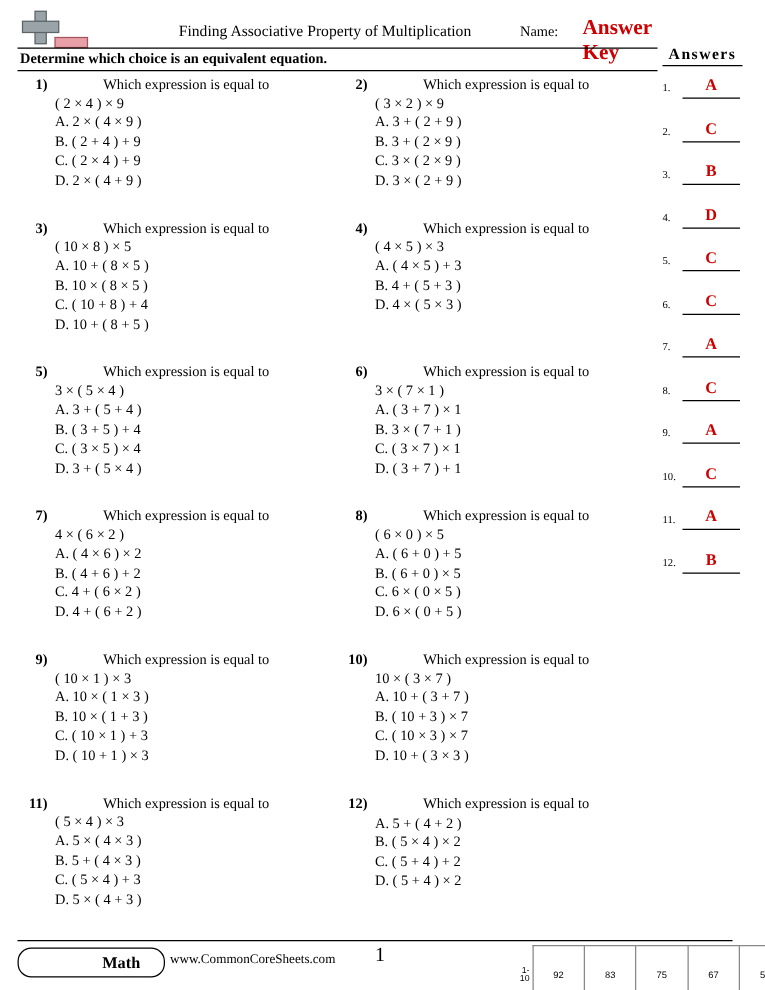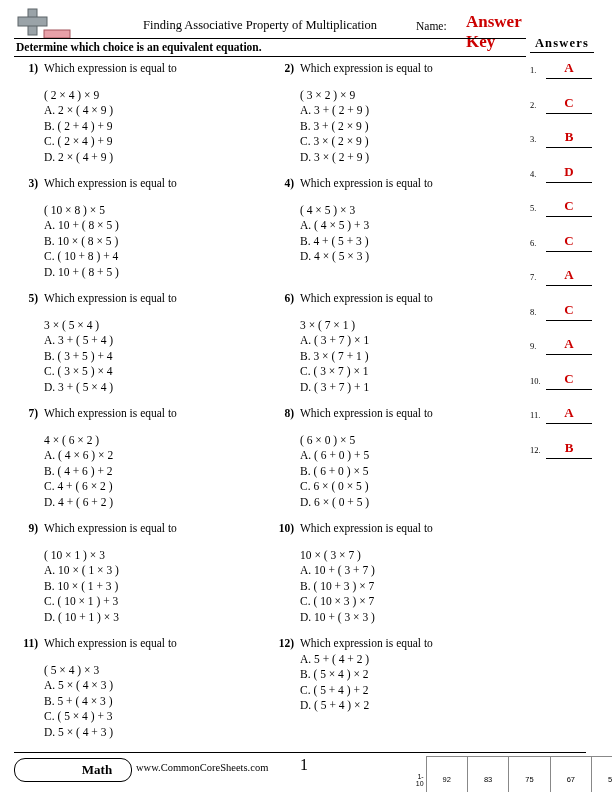--- a/index.html
+++ b/index.html
@@ -78,22 +78,22 @@
     position:absolute; left:14px; top:62px; width:512px;
   }
   .q {
     position:absolute; width:240px;
   }
   .q-num {
     position:absolute; left:0px; top:0px; width:24px;
     text-align:right; font-size:11.5px; font-weight:bold;
   }
   .q-body { position:absolute; left:30px; top:0px; width:210px; }
-  .q-prompt { font-size:11.5px; line-height:13.5px; }
-  .q-expr { font-size:11.5px; line-height:14.5px;margin-top:12px; }
+  .q-prompt { font-size:11.5px; line-height:13.5px;text-align:center; }
+  .q-expr { font-size:11.5px; line-height:14.5px; }
   .q-choices { margin-top:1px; }
   .q-choice { font-size:11.5px; line-height:15.5px; }
 
   
   .footer-line {
     position:absolute; left:14px; top:752px; width:572px;
     border-top:1px solid #000;
   }
   .math-badge {
     position:absolute; left:14px; top:758px; width:116px; height:22px;

